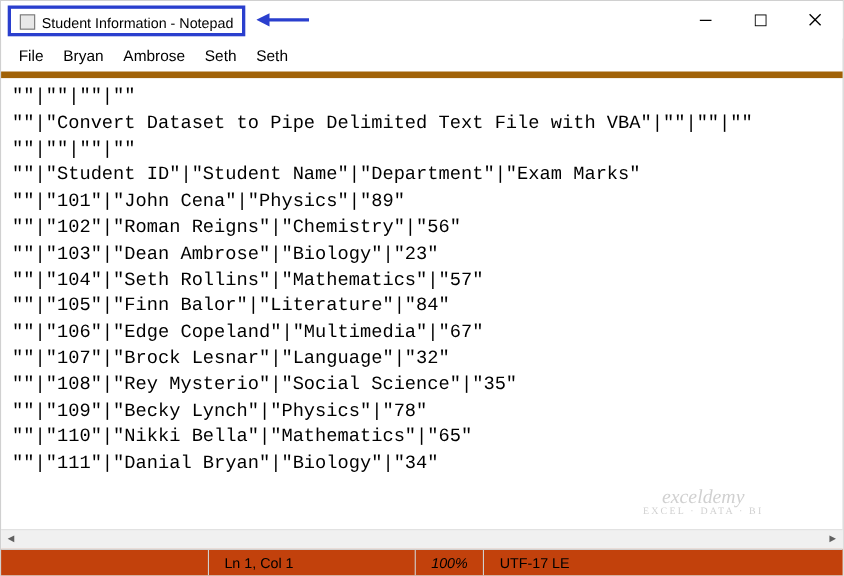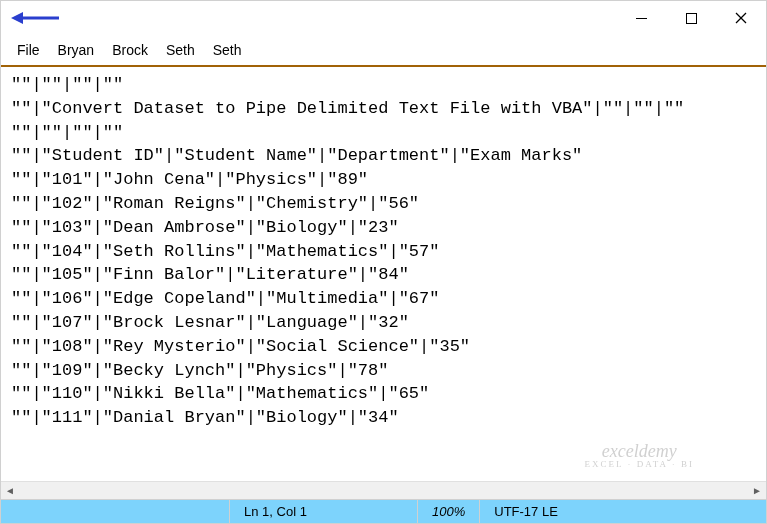--- a/index.html
+++ b/index.html
@@ -62,21 +62,21 @@
     align-items: center;
     justify-content: center;
     color: #000;
     font-size: 14px;
     font-family: "Segoe UI", sans-serif;
   }
   .menubar {
     display: flex;
     gap: 2px;
     padding: 4px 8px;
-    border-bottom: 2px solid #a16207;
+    border-bottom: 6px solid #a16207;
   }
   .menu-item {
     font-size: 14px;
     padding: 3px 8px;
     color: #000;
   }
   .content {
     flex: 1;
     padding: 6px 10px;
     font-family: Consolas, "Courier New", monospace;
@@ -97,27 +97,26 @@
     width: 18px;
     display:flex;
     align-items:center;
     justify-content:center;
     color:#606060;
     font-size:10px;
   }
   .sb-track { flex:1; }
   .statusbar {
     height: 24px;
-    background: #7dd3fc;
+    background: #c2410c;
     border-top: 1px solid #d0d0d0;
     display: flex;
     align-items: flex-start;
     font-size: 13px;
     color: #000;
-    padding-left: 40px;
   }
   .status-cell {
     border-left: 1px solid #d0d0d0;
     padding: 0 14px;
     height: 100%;
     display: flex;
     align-items: center;
   }
   .status-spacer { flex: 0 0 188px; }
   .sc-ln   { flex: 0 0 188px; }
@@ -135,20 +134,24 @@
     line-height: 1;
   }
   .watermark small { font-size: 9px; font-style: normal; display:block; letter-spacing:2px;}
 </style>
 </head>
 <body>
 
 <div class="window">
 
   <div class="titlebar">
+    <div class="title-left">
+      <span class="app-icon"></span>
+      <span class="title-text">Student Information - Notepad</span>
+    </div>
     <span class="arrow">
       <svg width="48" height="16" viewBox="0 0 48 16">
         <line x1="48" y1="8" x2="8" y2="8" stroke="#2a3fce" stroke-width="3"></line>
         <polygon points="0,8 12,2 12,14" fill="#2a3fce"></polygon>
       </svg>
     </span>
     <div class="controls">
       <div class="ctrl">
         <svg width="11" height="11">
             <line x1="0" y1="5.5" x2="11" y2="5.5" stroke="#000" stroke-width="1"></line>
@@ -164,21 +167,21 @@
             <line x1="1" y1="1" x2="11" y2="11" stroke="#000" stroke-width="1.2"></line>
             <line x1="11" y1="1" x2="1" y2="11" stroke="#000" stroke-width="1.2"></line>
           </svg>
       </div>
     </div>
   </div>
 
   <div class="menubar">
     <span class="menu-item">File</span>
     <span class="menu-item">Bryan</span>
-    <span class="menu-item">Brock</span>
+    <span class="menu-item">Ambrose</span>
     <span class="menu-item">Seth</span>
     <span class="menu-item">Seth</span>
   </div>
 
   <div class="content" id="text-area">""|""|""|""
 ""|"Convert Dataset to Pipe Delimited Text File with VBA"|""|""|""
 ""|""|""|""
 ""|"Student ID"|"Student Name"|"Department"|"Exam Marks"
 ""|"101"|"John Cena"|"Physics"|"89"
 ""|"102"|"Roman Reigns"|"Chemistry"|"56"

